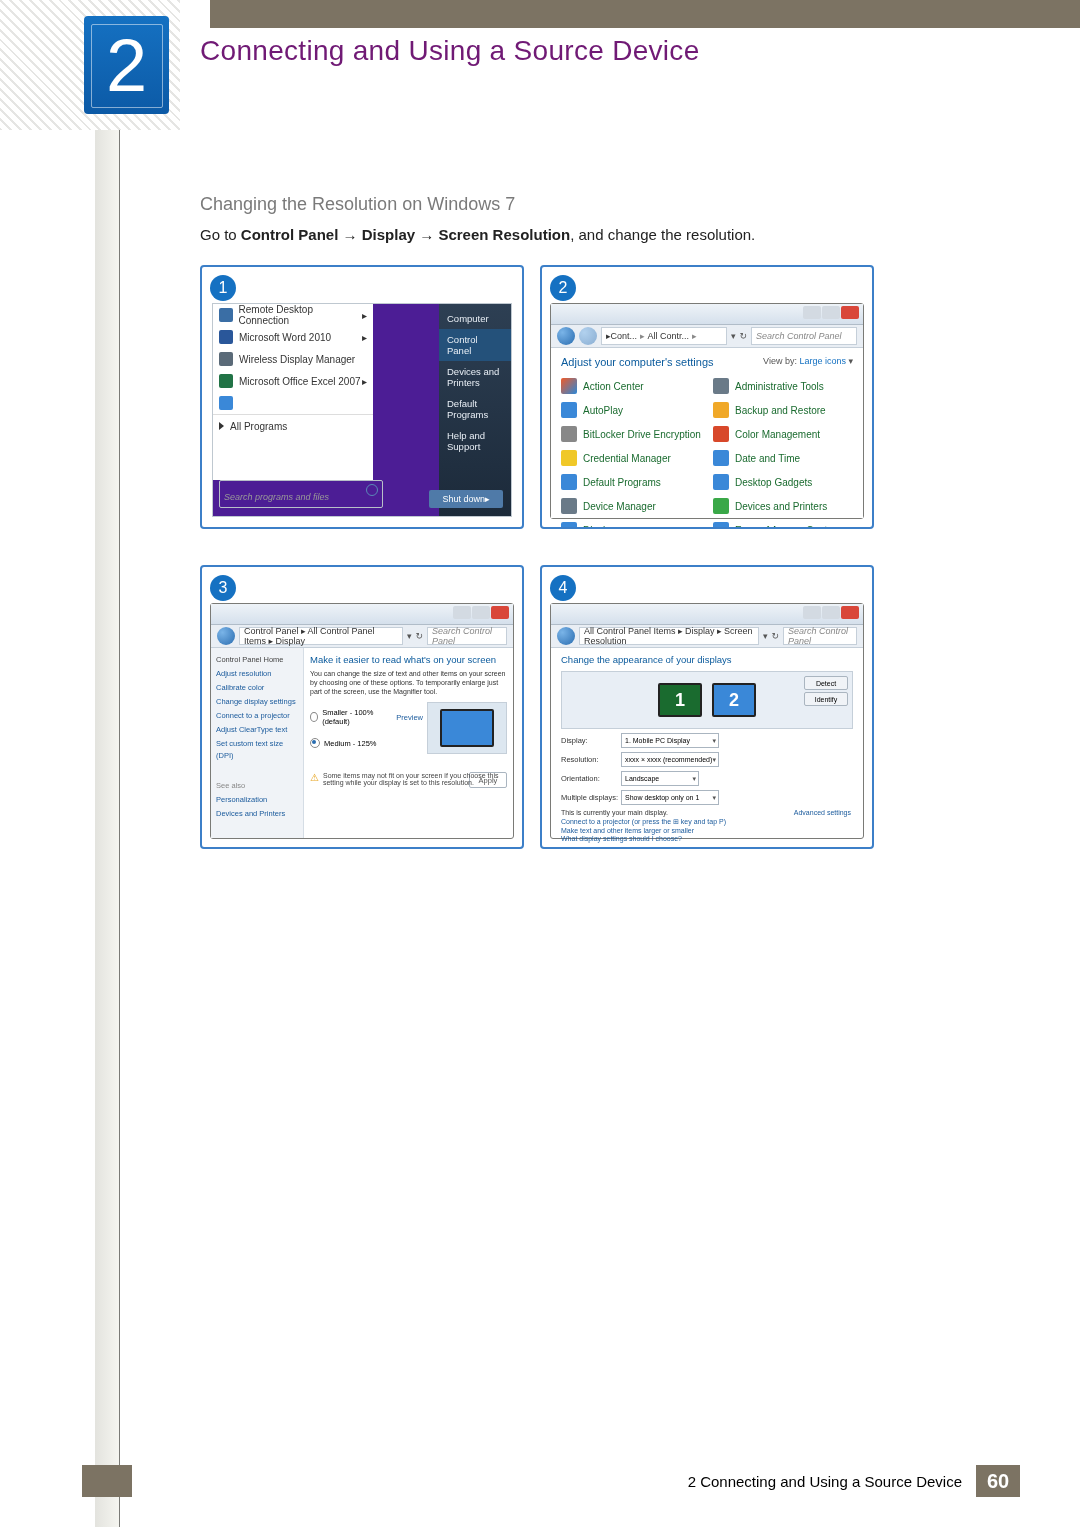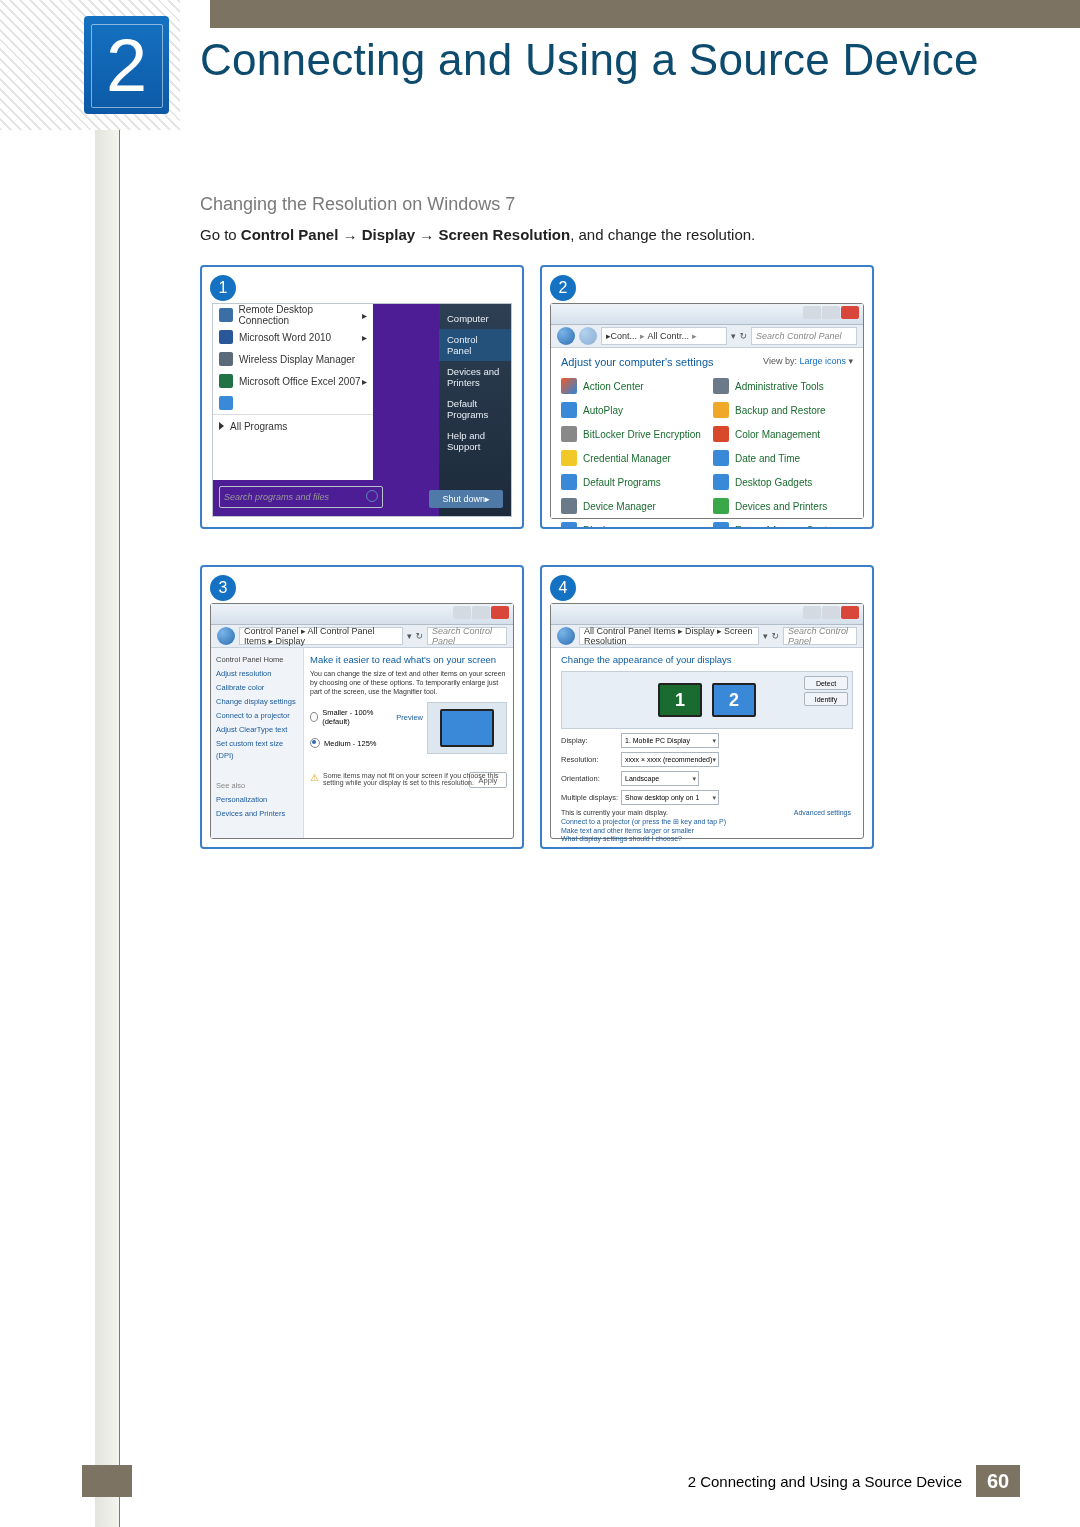--- a/index.html
+++ b/index.html
@@ -3,40 +3,40 @@
 <meta charset="utf-8">
 <style>
 body{margin:0;padding:0;font-family:Arial,Helvetica,sans-serif;background:#fff;width:1080px}
 .page{position:relative;width:1080px;height:1527px;background:#fff}
 .hatch{position:absolute;top:0;left:0;width:180px;height:130px;background:repeating-linear-gradient(45deg,#d4d4d1,#d4d4d1 2px,transparent 2px,transparent 7px);opacity:.6}
 .left-band{position:absolute;top:130px;left:95px;width:24px;bottom:0;background:linear-gradient(to right,#e3e3de 0%,#f5f5f0 100%)}
 .left-edge{position:absolute;top:130px;left:119px;width:1px;bottom:0;background:#7a7a76}
 .top-band{position:absolute;top:0;right:0;left:210px;height:28px;background:#7c7363}
 .chapter-badge{position:absolute;top:16px;left:84px;width:85px;height:98px;background:linear-gradient(to bottom,#1571c2,#0c5aa6);border-radius:4px;display:flex;align-items:center;justify-content:center;color:#fff;font-size:74px;font-weight:300;font-family:Arial,sans-serif}
 .chapter-badge::before{content:"";position:absolute;top:8px;left:7px;width:70px;height:82px;border:1px solid rgba(255,255,255,.5);border-radius:2px}
-.chapter-title{position:absolute;top:35px;left:200px;color:#0c4a6e;font-size:44px;font-weight:400;letter-spacing:.3px}
+.chapter-title{position:absolute;top:35px;left:200px;color:#701a75;font-size:28px;font-weight:400;letter-spacing:.3px}
 .section-title{position:absolute;top:194px;left:200px;color:#7a7a7a;font-size:18px;font-weight:400}
 .section-body{position:absolute;top:224px;left:200px;color:#222;font-size:15px;line-height:1.5}
 .section-body b{font-weight:700}
 .arrow{font-family:Arial,sans-serif}
 .step{position:absolute;border:2px solid #3c7fc8;border-radius:4px;background:#fff;overflow:hidden}
 .step-badge{position:absolute;top:8px;left:8px;width:26px;height:26px;border-radius:50%;background:#1571c2;color:#fff;display:flex;align-items:center;justify-content:center;font-size:16px;font-weight:400;z-index:10}
 
 .s1{top:265px;left:200px;width:320px;height:260px}
 .startmenu{position:absolute;top:36px;left:10px;right:10px;bottom:10px;background:#4c1d95;border:1px solid #bfc8d0;font-size:10px}
 .sm-left{position:absolute;top:0;left:0;width:160px;bottom:36px;background:#fff}
 .sm-row{display:flex;align-items:center;height:22px;padding:0 6px;color:#333;border-bottom:0}
 .sm-row .ico{width:14px;height:14px;margin-right:6px;background:#4a8;border-radius:2px}
 .sm-row.word .ico{background:#2a579a}
 .sm-row.excel .ico{background:#217346}
 .sm-row.wdm .ico{background:#5a6a78}
 .sm-row.rdp .ico{background:#3a6ea5}
 .sm-row.allp{border-top:1px solid #ddd;color:#333}
 .sm-row.allp .tri{width:0;height:0;border-top:4px solid transparent;border-bottom:4px solid transparent;border-left:5px solid #333;margin-right:6px}
-.sm-search{position:absolute;bottom:8px;left:6px;width:140px;height:20px;border:1px solid #b8c0c8;border-radius:2px;padding:0 18px 0 4px;color:#999;font-style:italic;font-size:9px;display:flex;align-items:center}
+.sm-search{position:absolute;bottom:8px;left:6px;width:140px;height:20px;border:1px solid #b8c0c8;border-radius:2px;padding:6px 18px 0 4px;color:#999;font-style:italic;font-size:9px;display:flex;align-items:center}
 .sm-search::after{content:"";position:absolute;right:4px;top:3px;width:10px;height:10px;border:1.5px solid #5a88b8;border-radius:50%}
 .sm-right{position:absolute;top:0;right:0;width:72px;bottom:0;background:linear-gradient(to bottom,#2d3f53,#1c2a3a);padding-top:4px}
 .sm-ritem{color:#e8eef5;font-size:9.5px;padding:5px 8px}
 .sm-ritem.hl{background:#24517a}
 .sm-shutdown{position:absolute;bottom:8px;right:8px;width:74px;height:18px;background:#4f7aa8;border-radius:2px;color:#fff;font-size:9px;display:flex;align-items:center;justify-content:center}
 .taskbar{position:absolute;bottom:-30px;left:10px;right:10px;height:28px;background:linear-gradient(to bottom,#e8eef5,#cdd9e6);border-top:1px solid #aab7c5;display:flex;align-items:center;padding:0 4px;gap:6px}
 
 .s2{top:265px;left:540px;width:330px;height:260px}
 .cpwin{position:absolute;top:36px;left:8px;right:8px;bottom:8px;border:1px solid #7a7a76;border-radius:3px;font-size:10px;background:#fff}
 .titlebar{height:20px;background:linear-gradient(to bottom,#eef3f8,#d5e0ec);border-bottom:1px solid #b0bcc8;position:relative}

